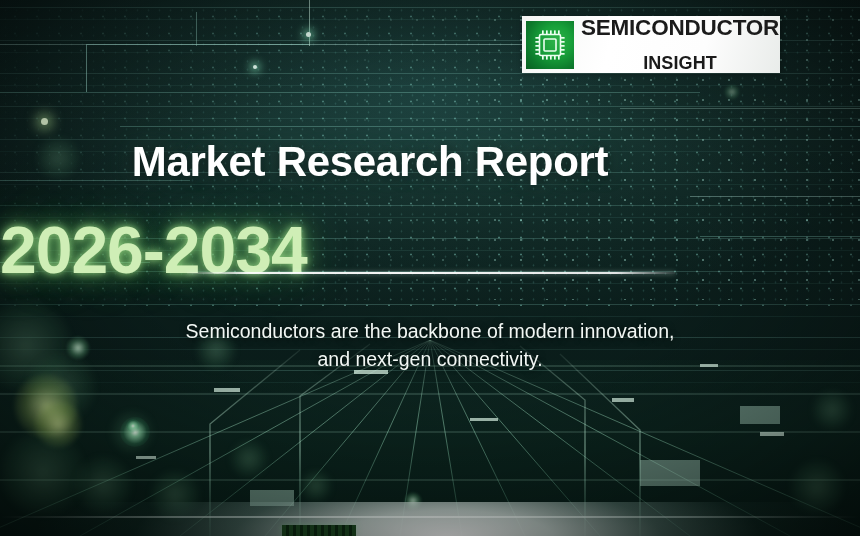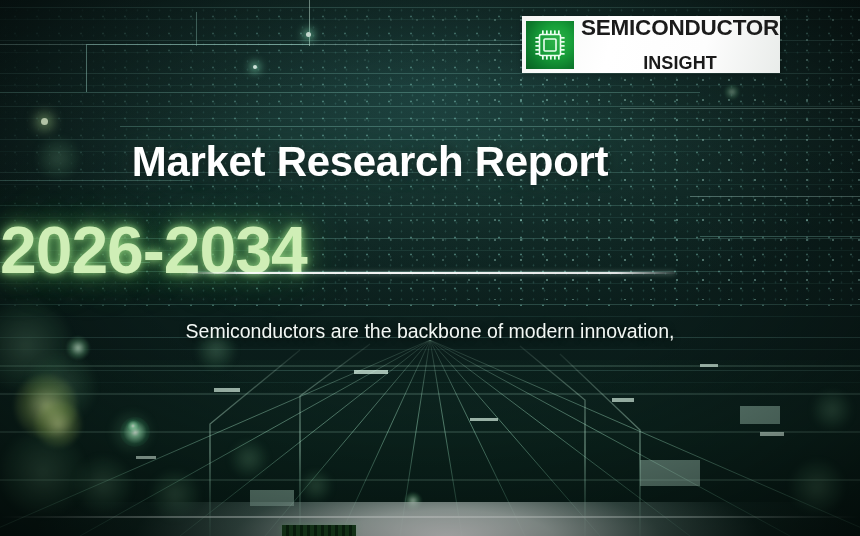--- a/index.html
+++ b/index.html
@@ -359,16 +359,17 @@
       <span class="logo-l2">INSIGHT</span>
     </div>
   </div>
 
   <div class="content">
     <div class="headline">Market Research Report</div>
     <div class="years">2026-2034</div>
     <div class="divider"></div>
     <div class="sub">
       <span>Semiconductors are the backbone of modern innovation,</span>
+      <span>and next-gen connectivity.</span>
     </div>
   </div>
 
 </div>
 
 </body></html>

